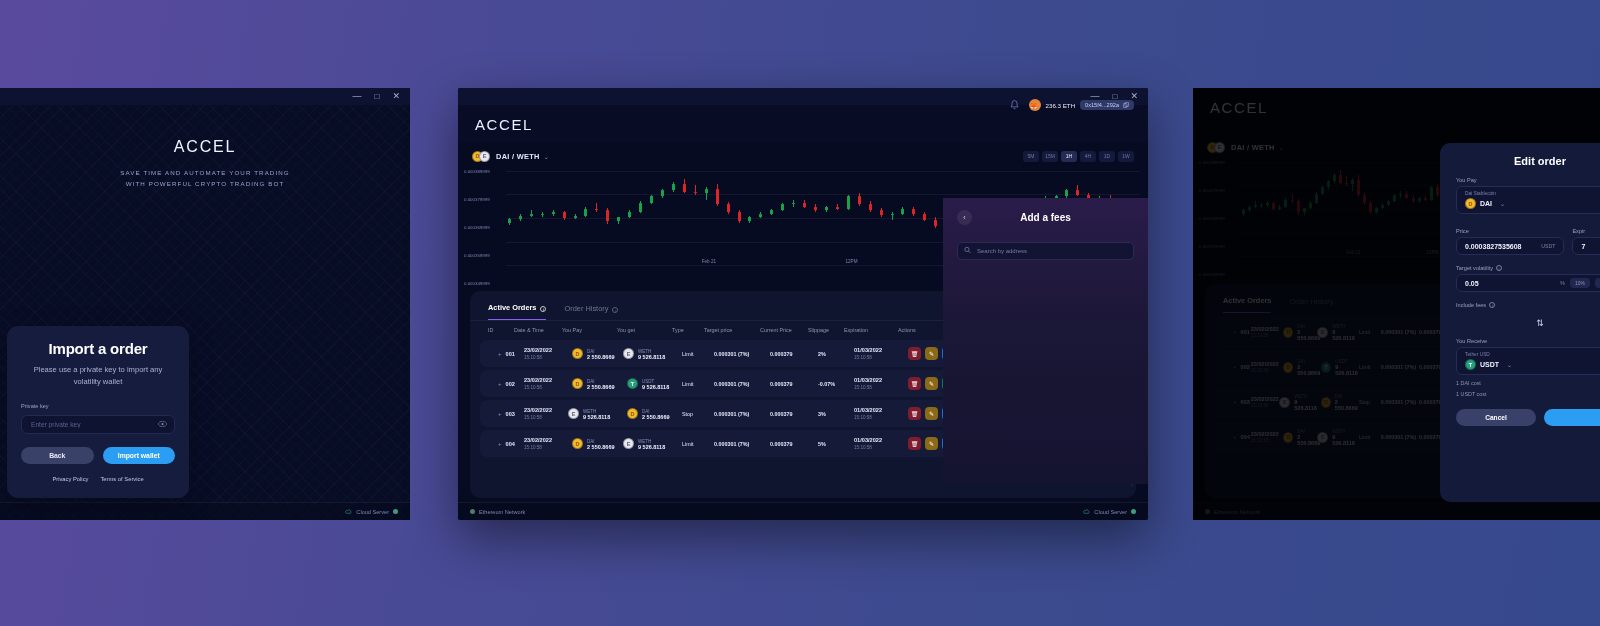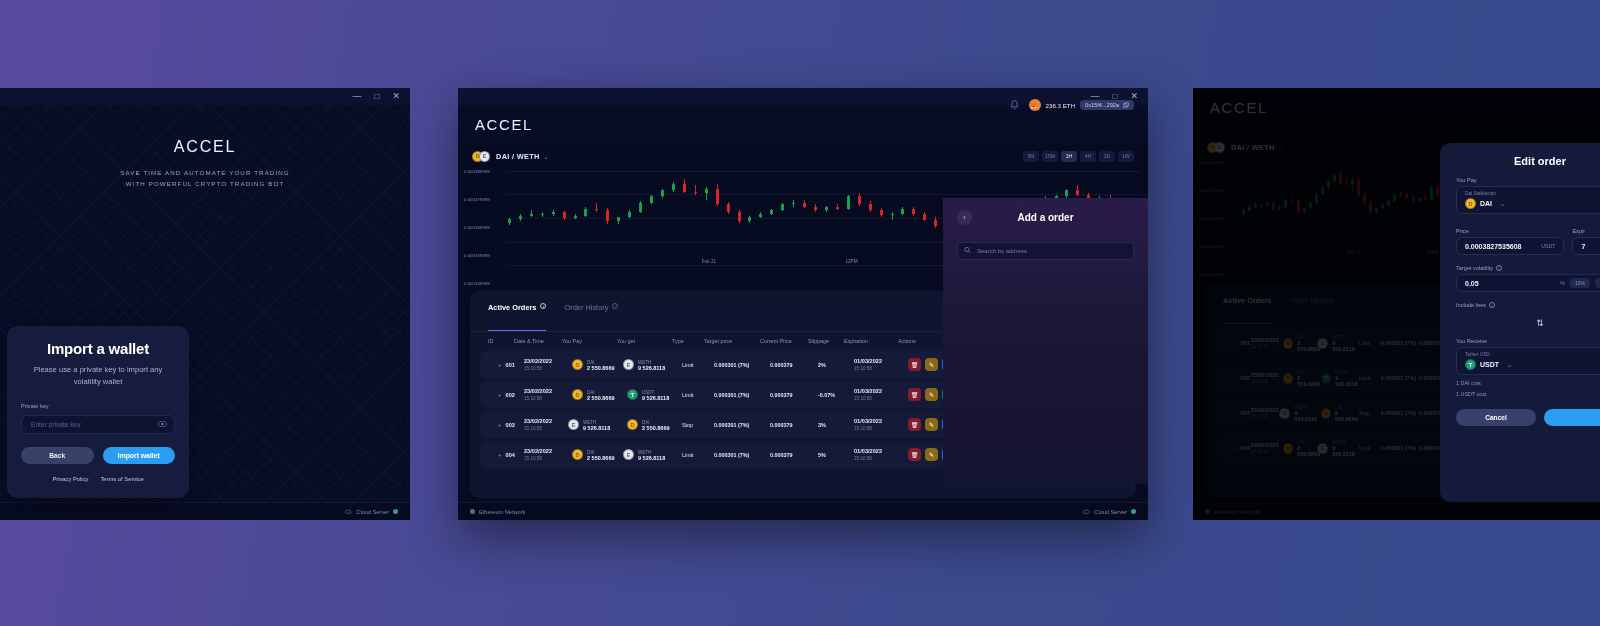--- a/index.html
+++ b/index.html
@@ -94,21 +94,21 @@
   .xlab { position: absolute; bottom: 2px; font-size: 4.6px; color: #7c85ad; transform: translateX(-50%); }
   .candle { position: absolute; width: 3px; }
   .wick { position: absolute; left: 1px; width: 1px; }
   .body-c { position: absolute; left: 0; width: 3px; border-radius: .5px; }
   .up .wick, .up .body-c { background: #16a34a; }
   .down .wick, .down .body-c { background: #dc2626; }
 
   .tablecard { position: absolute; left: 12px; right: 12px; top: 148px; bottom: 4px;
                background: #10152f; border-radius: 10px; overflow: hidden; }
   .tabs { display: flex; gap: 18px; padding: 12px 18px 0; }
-  .tab { font-size: 7.4px; color: #6e7699; padding-bottom: 18px; cursor: pointer; display: flex; align-items: flex-start; gap: 4px; }
+  .tab { font-size: 7.4px; color: #6e7699; padding-bottom: 7px; cursor: pointer; display: flex; align-items: flex-end; gap: 4px; }
   .tab.active { color: #fff; font-weight: bold; border-bottom: 1.6px solid #8b5cf6; }
   .info-i { width: 6px; height: 6px; border-radius: 50%; border: .6px solid currentColor;
             font-size: 4.2px; display: inline-flex; align-items: center; justify-content: center; opacity: .75; }
   .thead { display: flex; padding: 6px 18px 4px; border-top: 1px solid rgba(255,255,255,0.05); }
   .thead div, .trow > div { font-size: 5.4px; color: #8b93b8; }
   .trow { display: flex; align-items: center; padding: 7px 18px; background: #141a38; border-radius: 7px;
           margin: 3px 10px; }
   .trow > div { color: #e4e8fa; }
   .c-id { width: 26px; } .c-dt { width: 48px; } .c-pay { width: 55px; } .c-get { width: 55px; }
   .c-type { width: 32px; } .c-target { width: 56px; } .c-cur { width: 48px; }
@@ -186,21 +186,21 @@
     <span class="tb-btn">✕</span>
   </div>
   <div class="zigzag"></div>
   <div class="inner">
     <div class="left-logo">ACCEL</div>
     <div class="tagline">
       <div>SAVE TIME AND AUTOMATE YOUR TRADING</div>
       <div>WITH POWERFUL CRYPTO TRADING BOT</div>
     </div>
     <div class="card">
-      <h1>Import a wallet</h1>
+      <h1>Import a order</h1>
       <div class="sub">Please use a private key to import any volatility wallet</div>
       <div class="fieldlabel">Private key</div>
       <div class="inputwrap">
         <input type="text" placeholder="Enter private key" style="">
         <span class="eye">
           <svg width="9" height="6" viewBox="0 0 16 10">
               <path d="M8 0C4 0 1.2 3 0.3 4.6a.8.8 0 000 .8C1.2 7 4 10 8 10s6.8-3 7.7-4.6a.8.8 0 000-.8C14.8 3 12 0 8 0z" fill="none" stroke="#7d86ad" stroke-width="1.2"></path>
               <circle cx="8" cy="5" r="2" fill="#7d86ad"></circle>
             </svg>
         </span>
@@ -679,21 +679,21 @@
           </div>
         </div>
       <div class="scrollbar">
           <div class="scrollthumb"></div>
         </div>
     </div>
 
     <div class="drawer">
       <div class="drawer-head">
         <div class="backbtn">‹</div>
-        <div class="drawer-title">Add a order</div>
+        <div class="drawer-title">Add a fees</div>
       </div>
       <div class="searchwrap">
         <span class="sicon">
           <svg width="7" height="7" viewBox="0 0 12 12">
               <circle cx="5" cy="5" r="3.6" fill="none" stroke="#8189b3" stroke-width="1.2"></circle>
               <line x1="7.8" y1="7.8" x2="11" y2="11" stroke="#8189b3" stroke-width="1.2"></line>
             </svg>
         </span>
         <input type="text" placeholder="Search by address" style="">
       </div>

